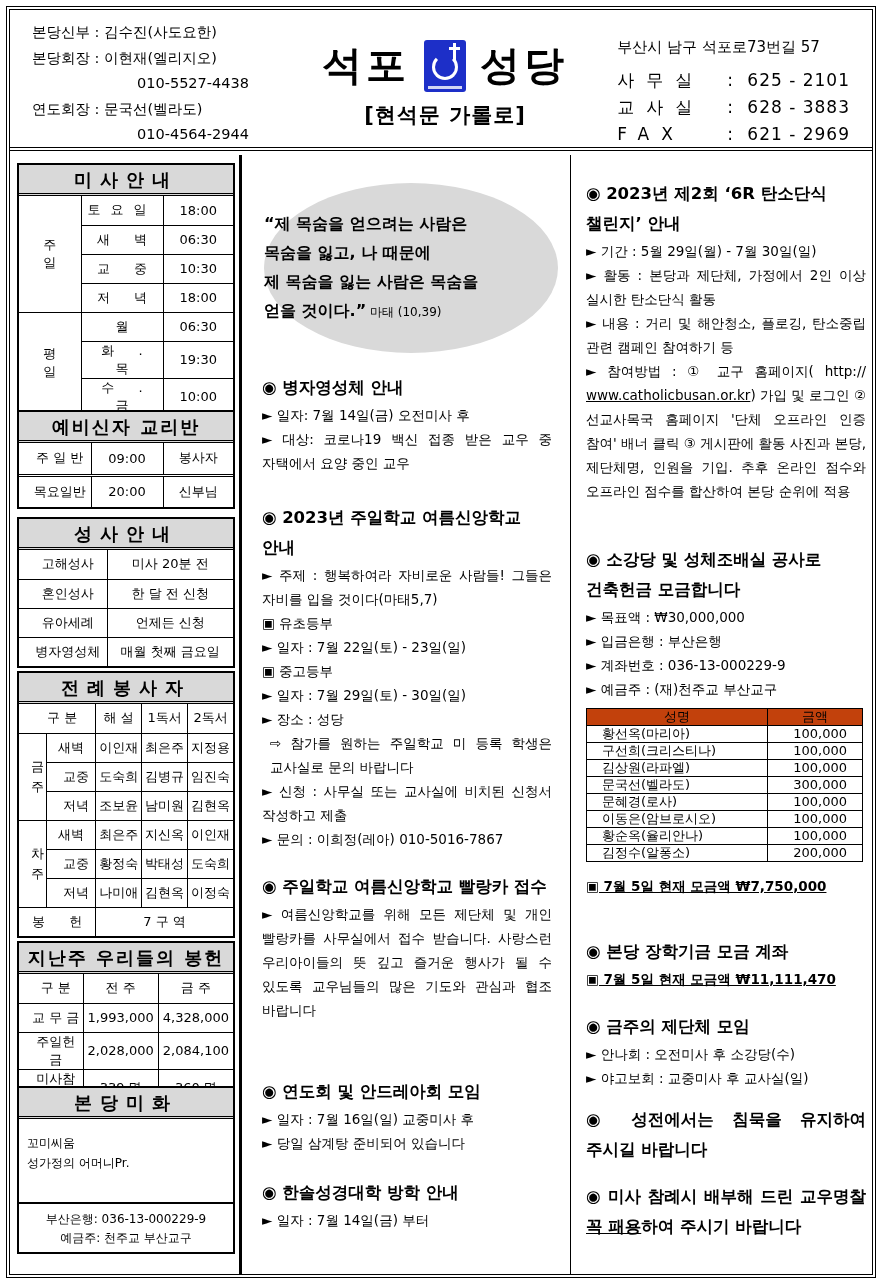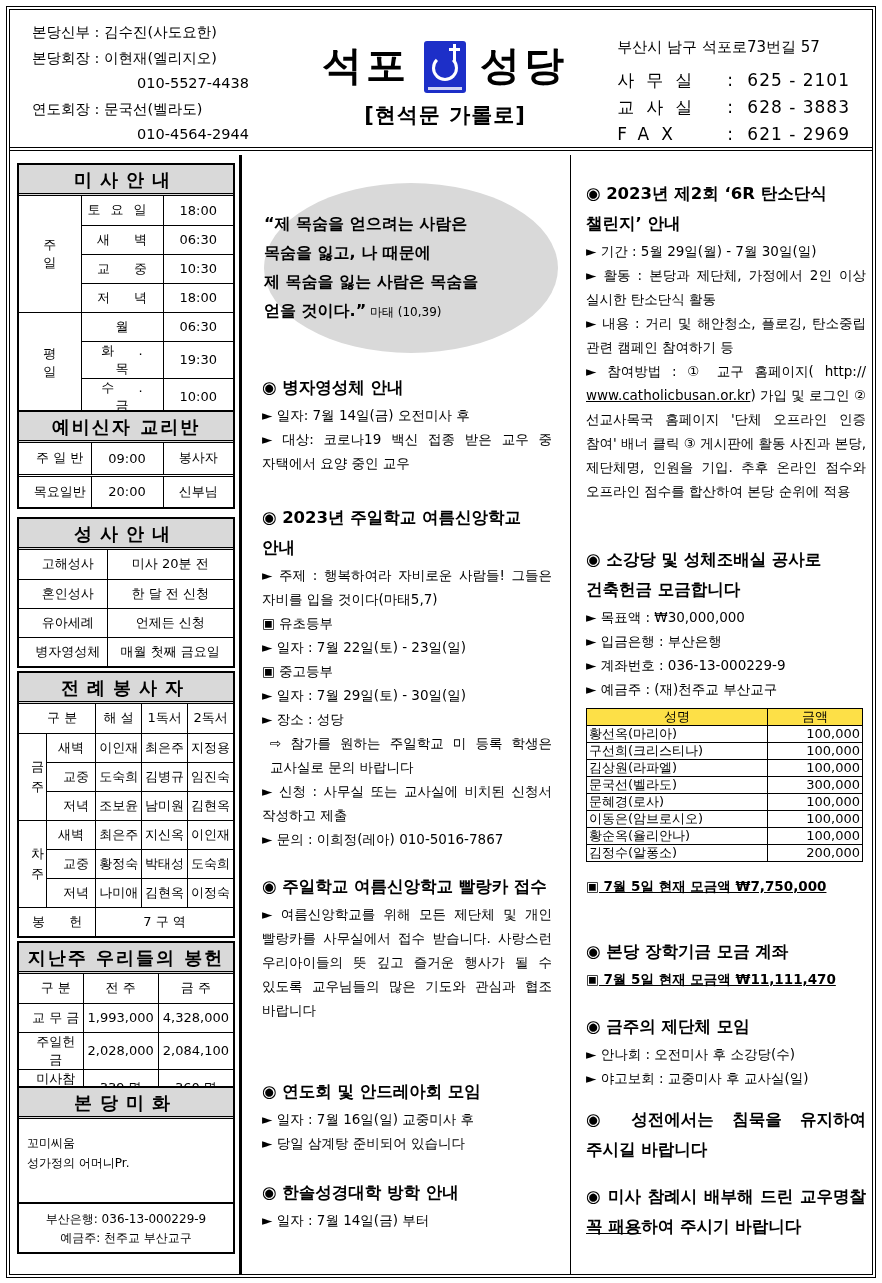--- a/index.html
+++ b/index.html
@@ -7,21 +7,21 @@
   body { font-family: "DejaVu Sans", "Liberation Sans", sans-serif; color: #000; position: relative; }
 
   .page { position: absolute; left: 6px; top: 6px; width: 870px; height: 1272px;
           border: 3px double #000; border-width: 4px; border-style: double; }
 
   
   .header { position: absolute; left: 0; top: 0; width: 862px; height: 141px; border-bottom: 4px double #000; }
   .hdr-left { position: absolute; left: 22px; top: 10px; font-size: 14.5px; line-height: 25.5px; }
   .hdr-left .indent { padding-left: 105px; }
   .hdr-center { position: absolute; left: 290px; top: 28px; width: 290px; text-align: center; }
-  .title-row { display: flex; align-items: flex-end; justify-content: center; gap: 14px; }
+  .title-row { display: flex; align-items: center; justify-content: center; gap: 14px; }
   .title-word { font-size: 40px; font-weight: bold; letter-spacing: 4px; }
   .logo { width: 42px; height: 52px; background: #1d2fc8; border-radius: 3px; position: relative; }
   .logo .ring { position: absolute; left: 8px; top: 14px; width: 26px; height: 26px; border: 3px solid #fff; border-radius: 50%; border-top-color: transparent; }
   .logo .cross-v { position: absolute; left: 29px; top: 3px; width: 3px; height: 18px; background: #fff; }
   .logo .cross-h { position: absolute; left: 25px; top: 7px; width: 11px; height: 3px; background: #fff; }
   .logo .caption { position: absolute; left: 4px; bottom: 3px; width: 34px; height: 3px; background: #fff; opacity: .8; }
   .subtitle { font-size: 21px; font-weight: bold; margin-top: 8px; letter-spacing: 1px; }
   .hdr-right { position: absolute; right: 22px; top: 28px; font-size: 15px; }
   .hdr-right .addr { margin-bottom: 10px; }
   .contact-row { display: flex; font-size: 17px; line-height: 27px; letter-spacing: 1px; }
@@ -52,22 +52,22 @@
   .sec { position: absolute; left: 16px; width: 290px; }
   .sec-title { font-size: 16.5px; font-weight: bold; line-height: 30px; word-break: keep-all; }
   .bullet-line { font-size: 13.5px; line-height: 24px; word-break: keep-all; text-align: justify; }
 
   
   .right { position: absolute; left: 560px; top: 145px; width: 302px; height: 1119px; border-left: 1px solid #000; }
   .right .sec { left: 15px; width: 280px; }
   a.link { color: #000000; text-decoration: underline; }
 
   table.donors { width: 277px; border-collapse: collapse; font-size: 13px; }
-  table.donors th { background: #fde047; font-weight: normal; border: 1px solid #000; height: 17px; line-height: 16px; }
-  table.donors td { border-left: 1px solid #000; border-right: 1px solid #000; height: 17px; line-height: 16px; padding: 0 2px; }
+  table.donors th { background: #c2410c; font-weight: normal; border: 1px solid #000; height: 17px; line-height: 16px; }
+  table.donors td { border-left: 1px solid #000; border-right: 1px solid #000; height: 17px; line-height: 16px; padding: 0 15px; }
   table.donors tr td { border-bottom: 1px solid #000; }
   table.donors td.amt { text-align: right; }
   .bold-line { font-size: 13.5px; font-weight: bold; line-height: 24px; text-decoration: underline; }
   .underline { text-decoration: underline; }
 </style>
 </head>
 <body>
 
 <div class="page">
 

